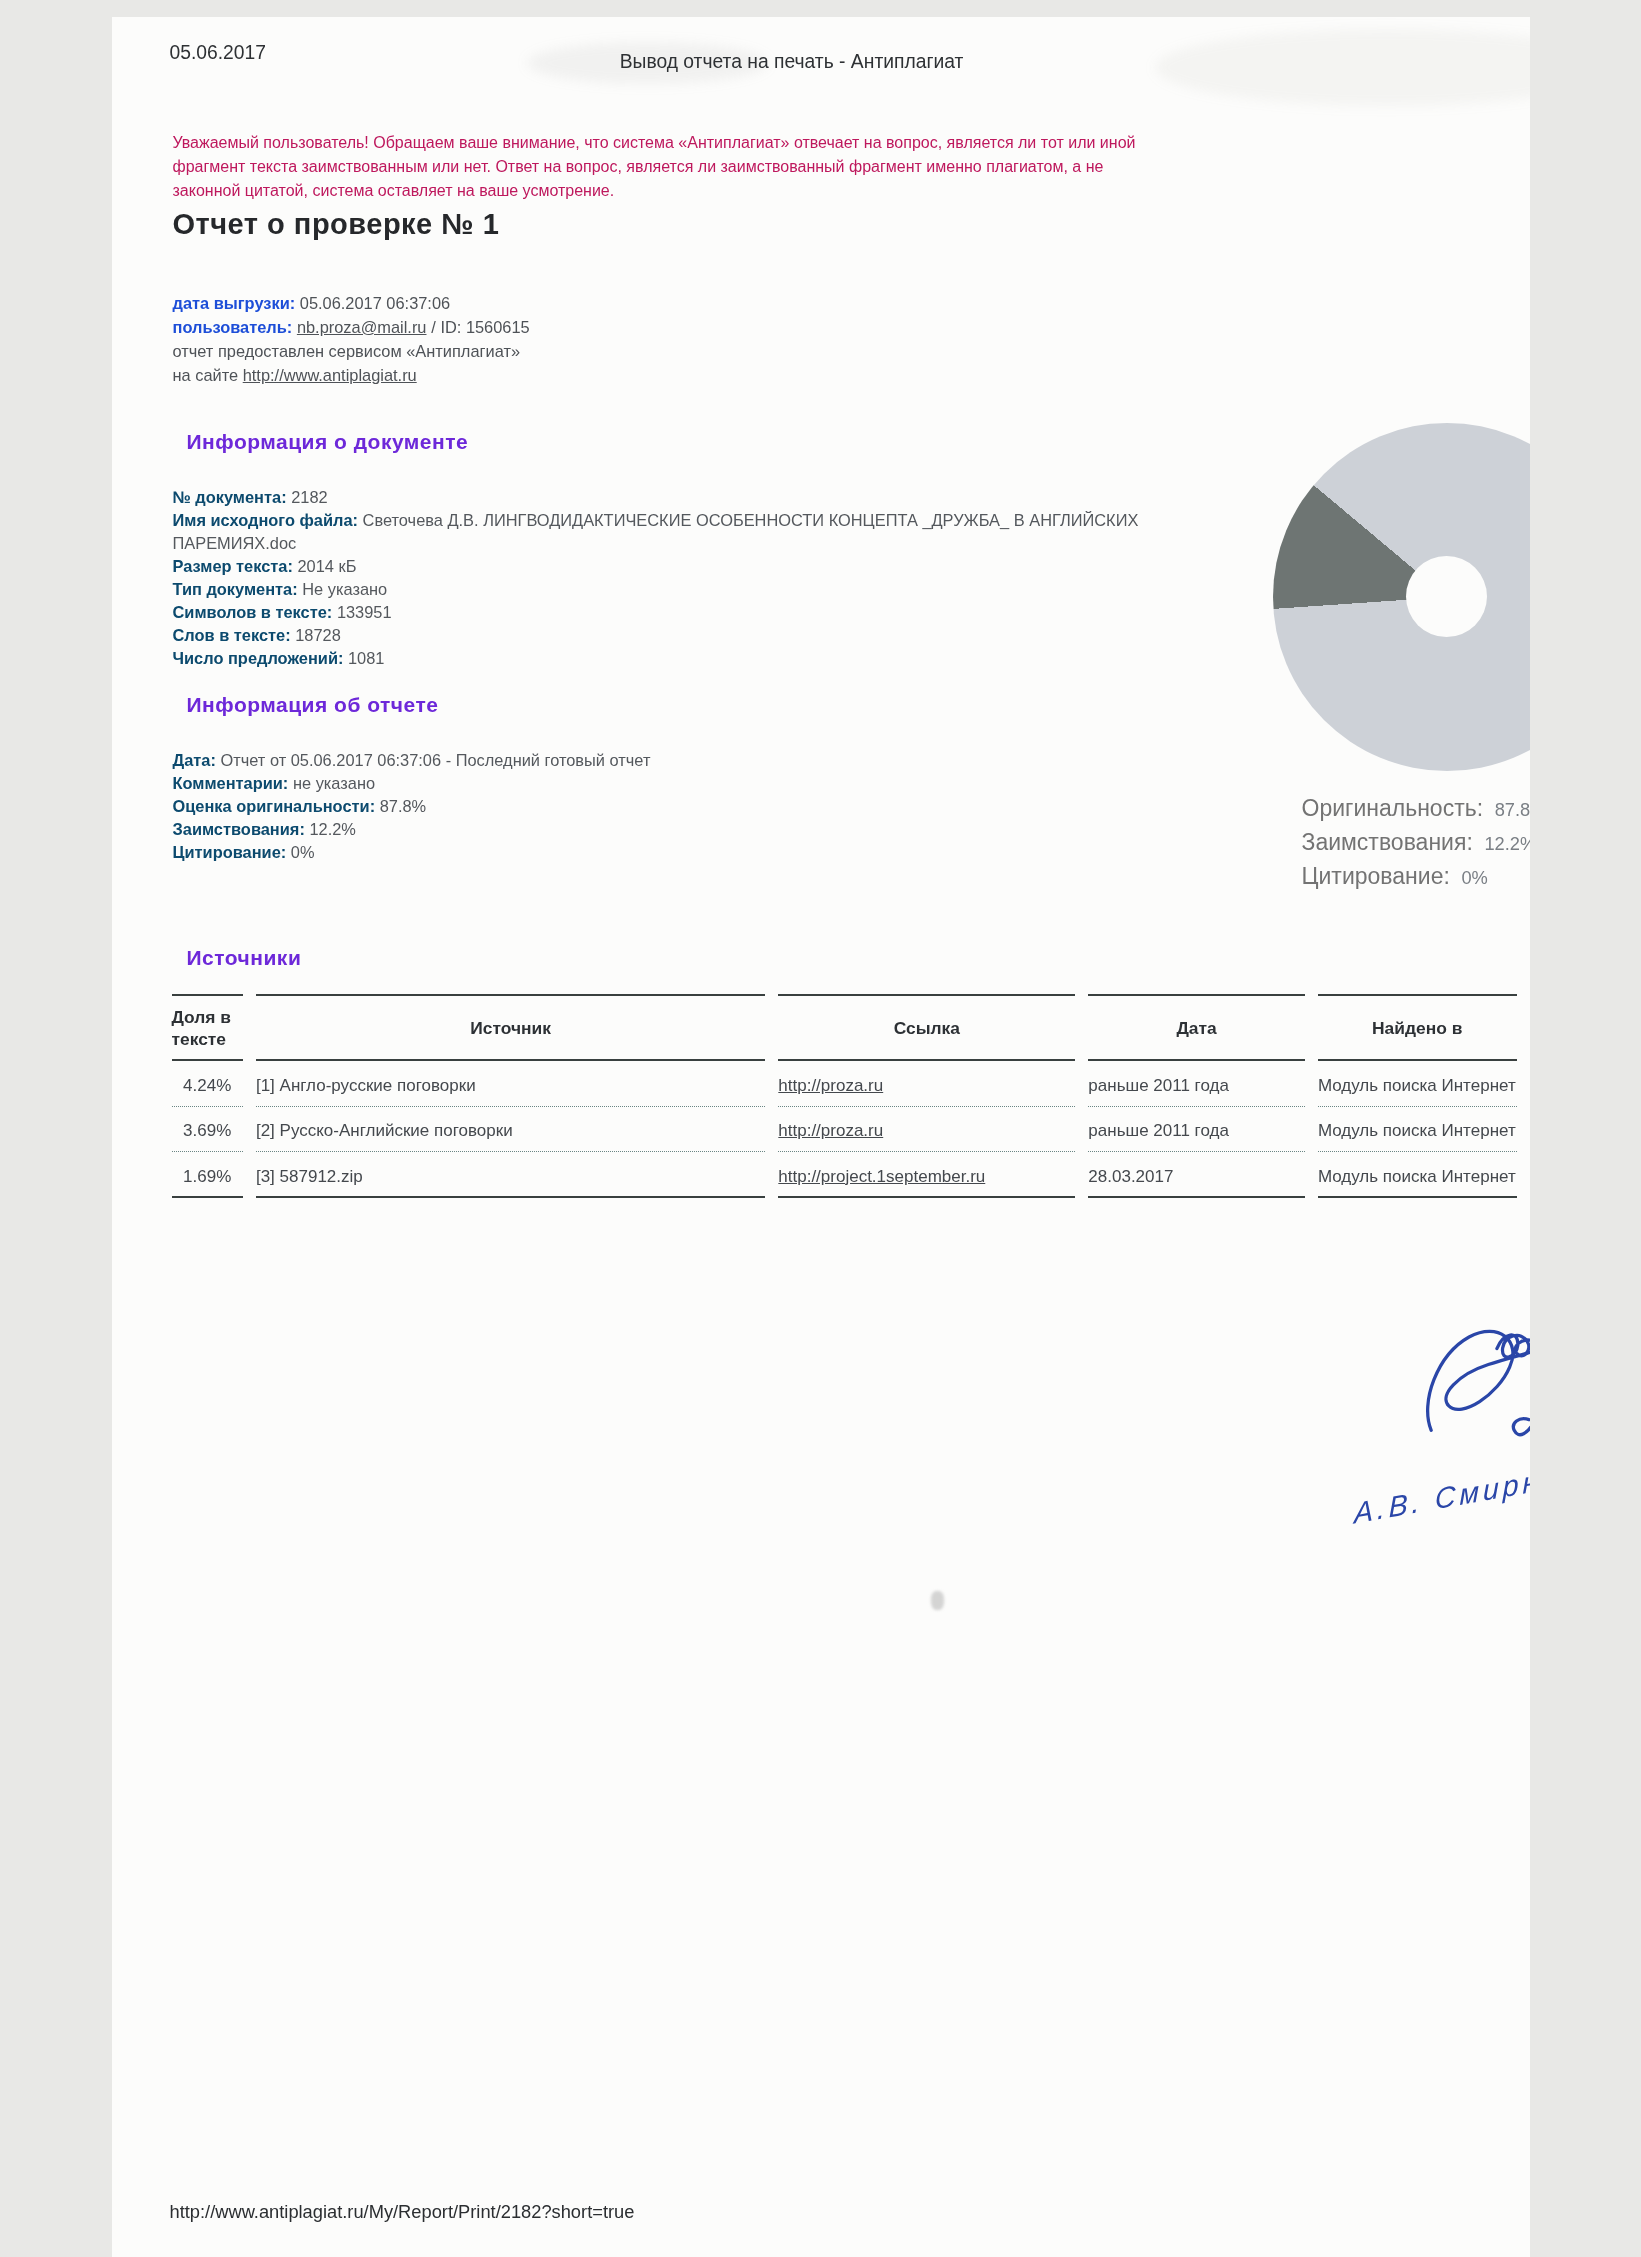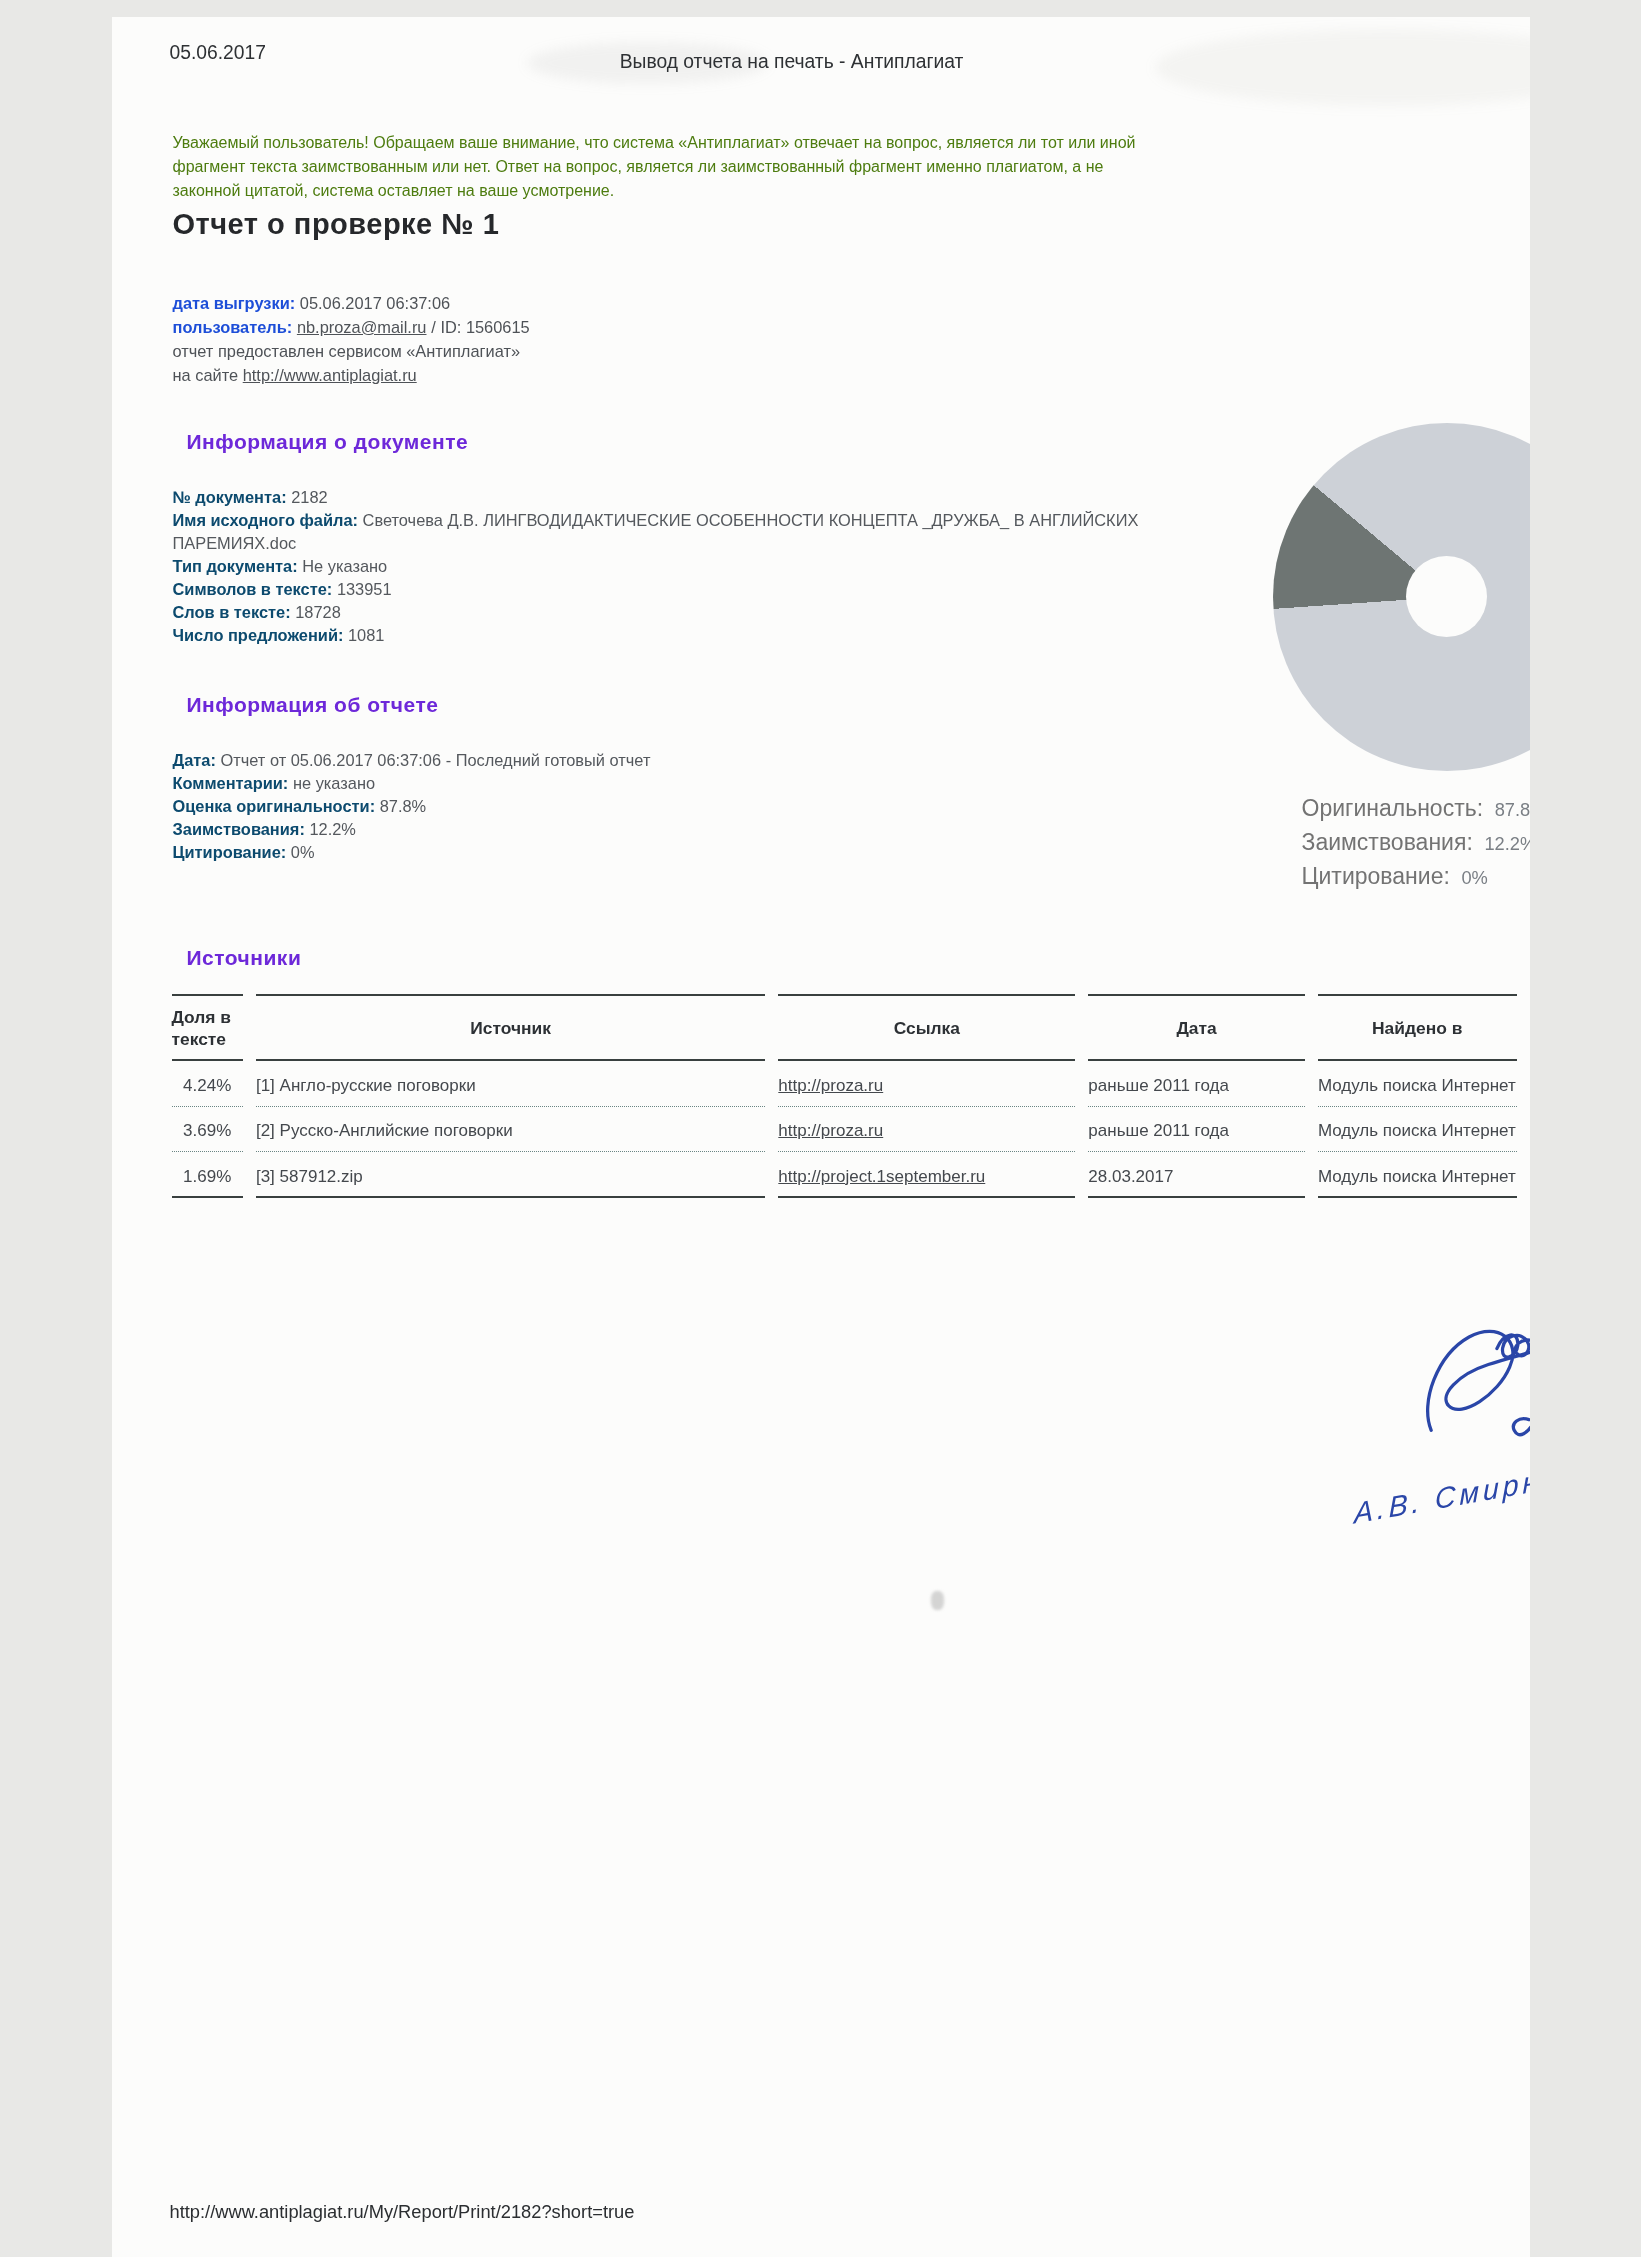--- a/index.html
+++ b/index.html
@@ -18,21 +18,21 @@
   .smudge{position:absolute;border-radius:50%;filter:blur(5.8px);pointer-events:none;}
   .smudge.a{left:415px;top:25px;width:241px;height:42px;background:rgba(150,150,146,0.10);}
   .smudge.b{left:1043px;top:11.6px;width:463px;height:77px;background:rgba(150,150,146,0.08);}
   .smudge.c{left:819px;top:1574px;width:13.5px;height:19.3px;background:rgba(120,120,118,0.30);filter:blur(1.4px);border-radius:40%;}
   
   .hdr-date{position:absolute;left:58px;top:25px;font-size:19.3px;color:#2e3134;}
   .hdr-title{position:absolute;left:0;right:58px;top:34px;text-align:center;font-size:19.3px;color:#2e3134;}
   .ftr-url{position:absolute;left:58px;top:2184px;font-size:18.3px;color:#2b2e31;}
   .ftr-page{position:absolute;left:1487px;top:2184px;font-size:18.3px;color:#2b2e31;}
   
-  .notice{position:absolute;left:61px;top:114px;width:996px;font-size:16px;line-height:24px;color:#4d7c0f;}
+  .notice{position:absolute;left:61px;top:114px;width:996px;font-size:16px;line-height:24px;color:#be185d;}
   
   .h1{position:absolute;left:61px;top:191px;font-size:29px;font-weight:bold;color:#26282b;letter-spacing:0.5px;}
   .meta{position:absolute;left:61px;top:274px;font-size:16.4px;line-height:24px;color:#4e5257;}
   .meta b{color:#1d4ed8;}
   .doclink{color:#4e5257;text-decoration:underline;cursor:pointer;}
   .meta .sfx{margin-left:4.8px;}
   
   .sec-h{position:absolute;left:75px;font-size:21px;font-weight:bold;color:#6d28d9;letter-spacing:0.5px;}
   .info{position:absolute;left:61px;width:1043px;font-size:16.4px;line-height:23px;color:#54585d;}
   .info .row{margin:0;}
@@ -96,20 +96,21 @@
     <div><b>дата выгрузки:</b> <span>05.06.2017 06:37:06</span></div>
     <div><b>пользователь:</b> <span class="doclink">nb.proza@mail.ru</span><span class="sfx">/ ID: 1560615</span></div>
     <div>отчет предоставлен сервисом «Антиплагиат»</div>
     <div><span>на сайте</span> <span class="doclink">http://www.antiplagiat.ru</span></div>
   </div>
 
   <div class="sec-h" style="top:413px;">Информация о документе</div>
   <div class="info" style="top:469px;">
     <div class="row"><b>№ документа:</b> <span>2182</span></div>
     <div class="row"><b>Имя исходного файла:</b> <span>Светочева Д.В. ЛИНГВОДИДАКТИЧЕСКИЕ ОСОБЕННОСТИ КОНЦЕПТА _ДРУЖБА_ В АНГЛИЙСКИХ ПАРЕМИЯХ.doc</span></div>
+    <div class="row"><b>Размер текста:</b> <span>2014 кБ</span></div>
     <div class="row"><b>Тип документа:</b> <span>Не указано</span></div>
     <div class="row"><b>Символов в тексте:</b> <span>133951</span></div>
     <div class="row"><b>Слов в тексте:</b> <span>18728</span></div>
     <div class="row"><b>Число предложений:</b> <span>1081</span></div>
   </div>
 
   <div class="sec-h" style="top:676px;">Информация об отчете</div>
   <div class="info" style="top:732px;">
     <div class="row"><b>Дата:</b> <span>Отчет от 05.06.2017 06:37:06 - Последний готовый отчет</span></div>
     <div class="row"><b>Комментарии:</b> <span>не указано</span></div>

